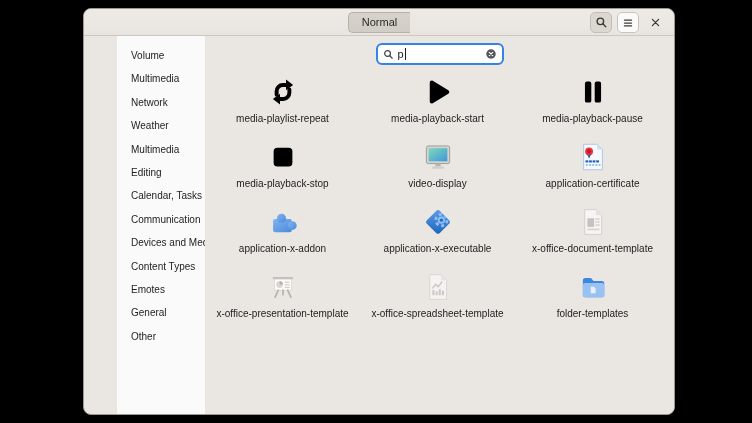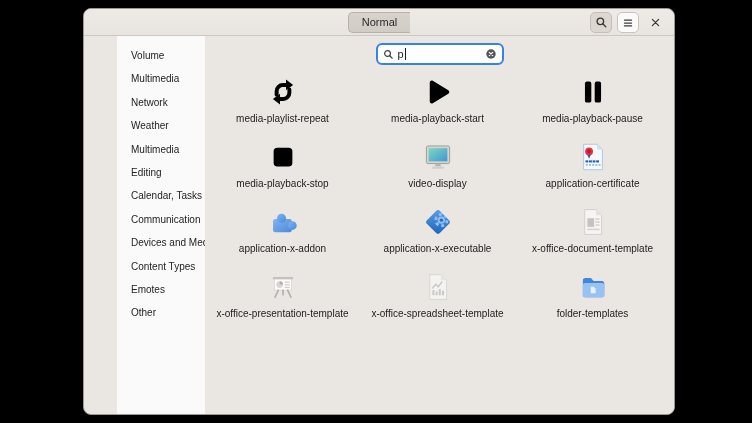--- a/index.html
+++ b/index.html
@@ -100,20 +100,21 @@
     <div class="side-item">Multimedia</div>
     <div class="side-item">Network</div>
     <div class="side-item">Weather</div>
     <div class="side-item">Multimedia</div>
     <div class="side-item">Editing</div>
     <div class="side-item">Calendar, Tasks and Alarms</div>
     <div class="side-item">Communication</div>
     <div class="side-item">Devices and Media</div>
     <div class="side-item">Content Types</div>
     <div class="side-item">Emotes</div>
+    <div class="side-item">General</div>
     <div class="side-item">Other</div>
   </div>
 
   <div class="content">
 
     <div class="search-entry">
       <span class="mag">
         <svg width="11" height="11" viewBox="0 0 16 16">
               <circle cx="6.6" cy="6.6" r="4.2" fill="none" stroke="#454545" stroke-width="1.8"></circle>
               <path d="M9.8 9.8l3.6 3.6" stroke="#454545" stroke-width="1.8" stroke-linecap="round"></path>

